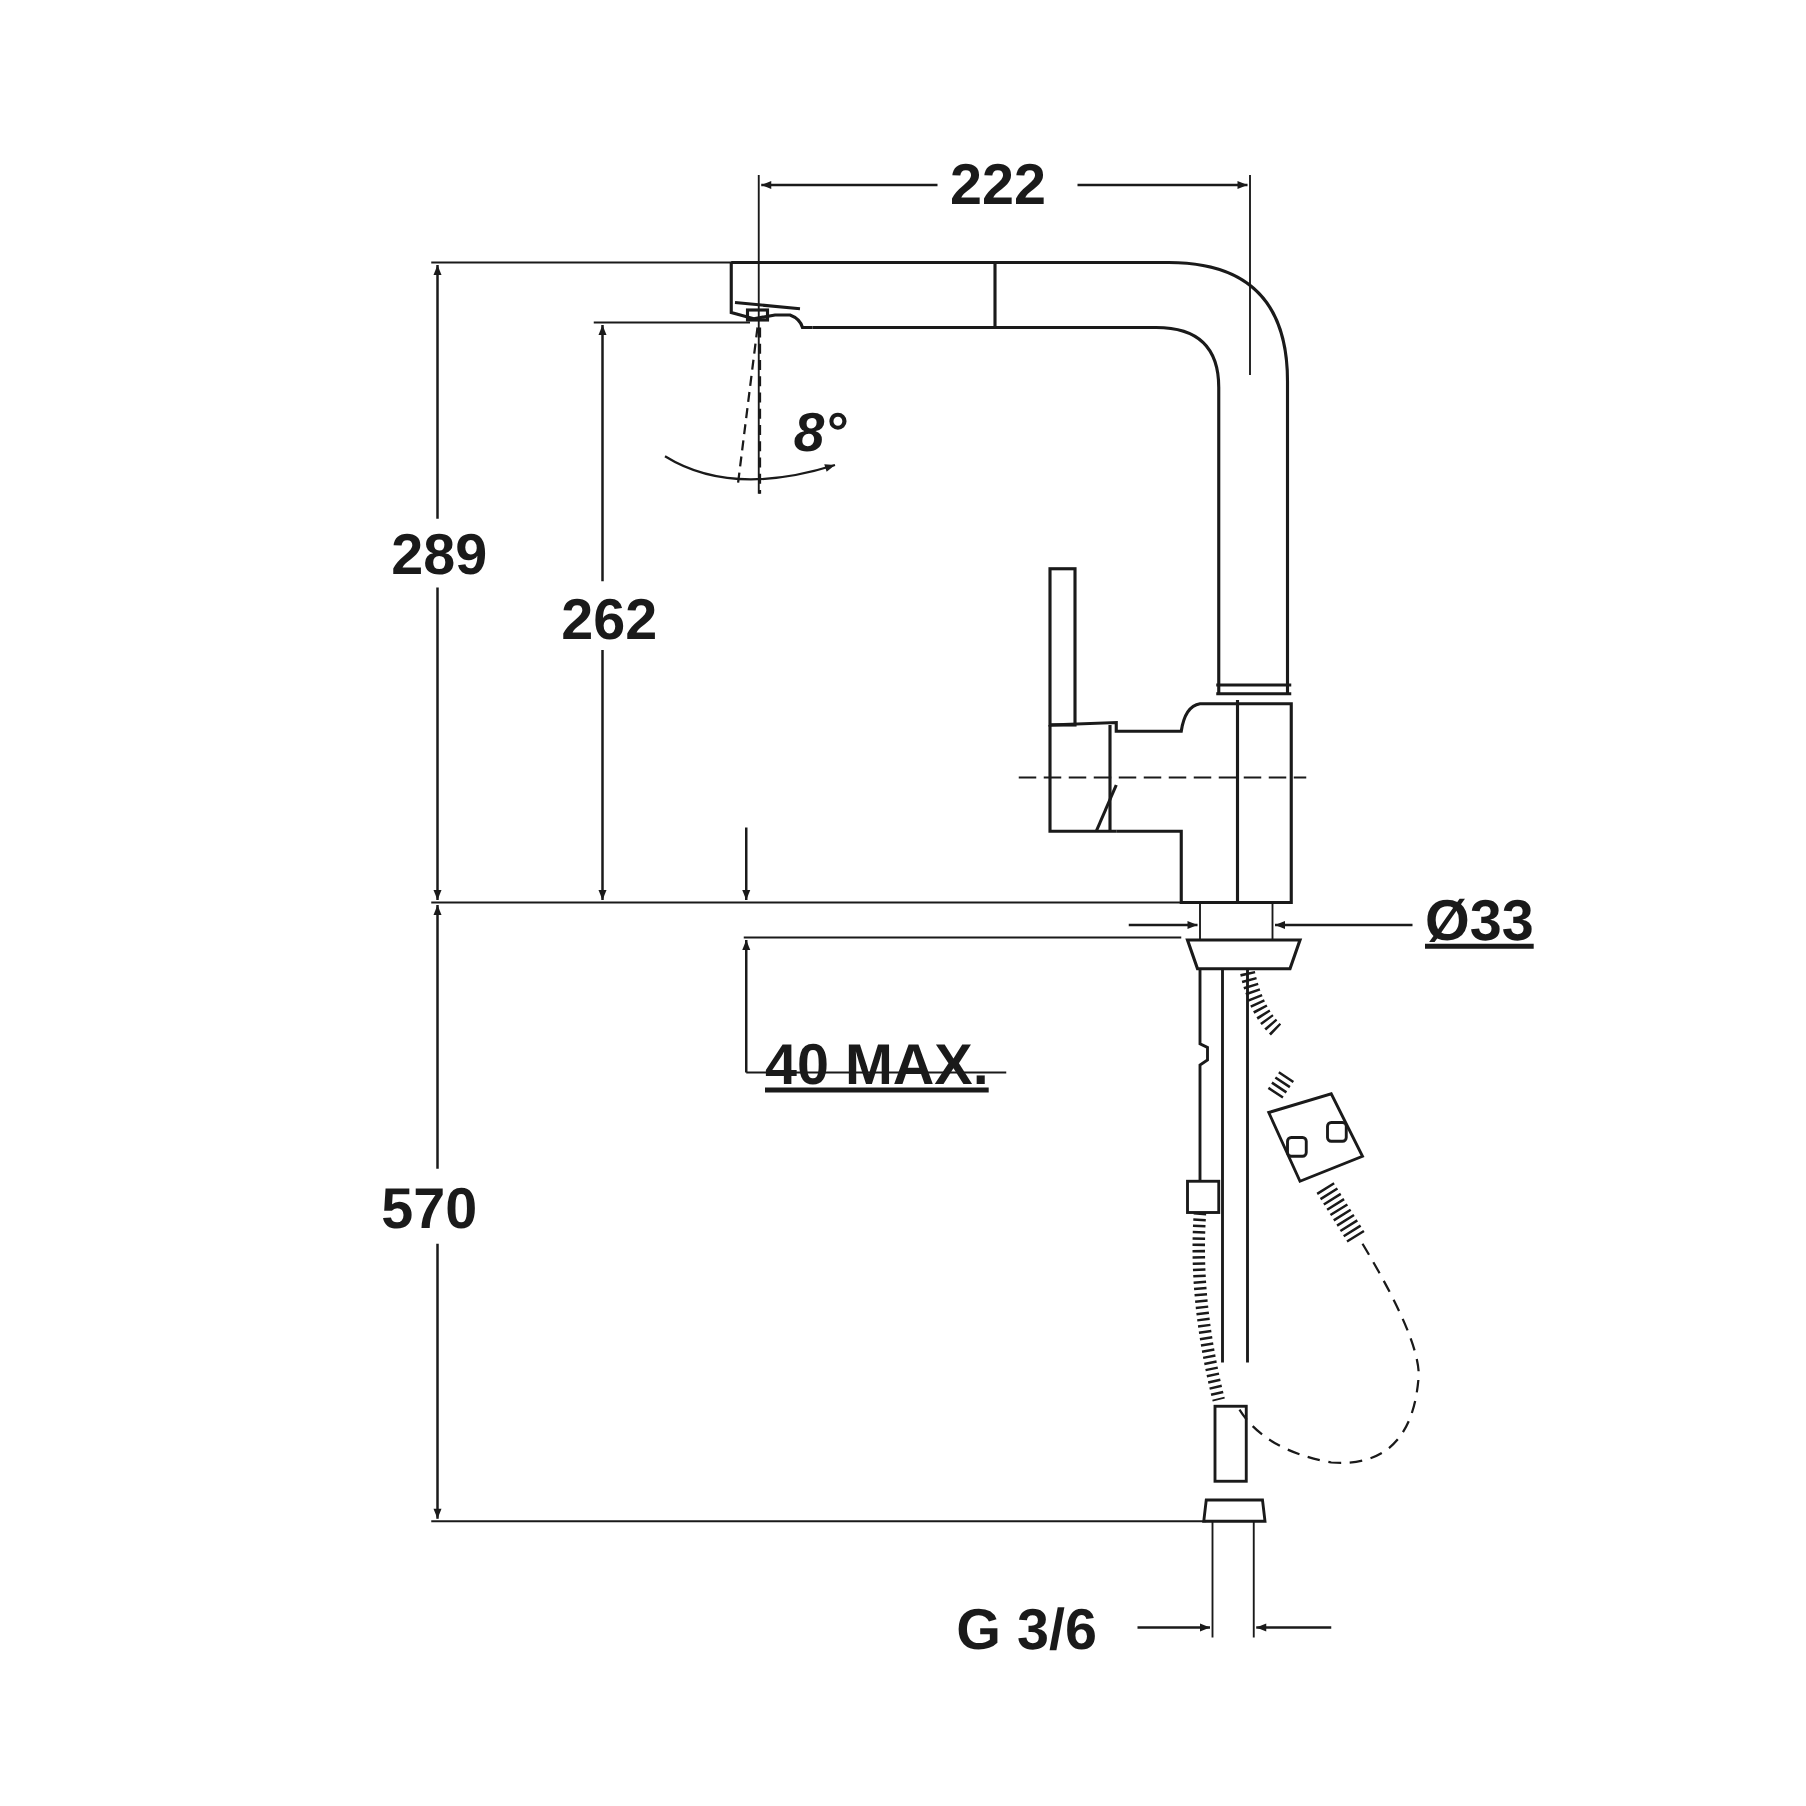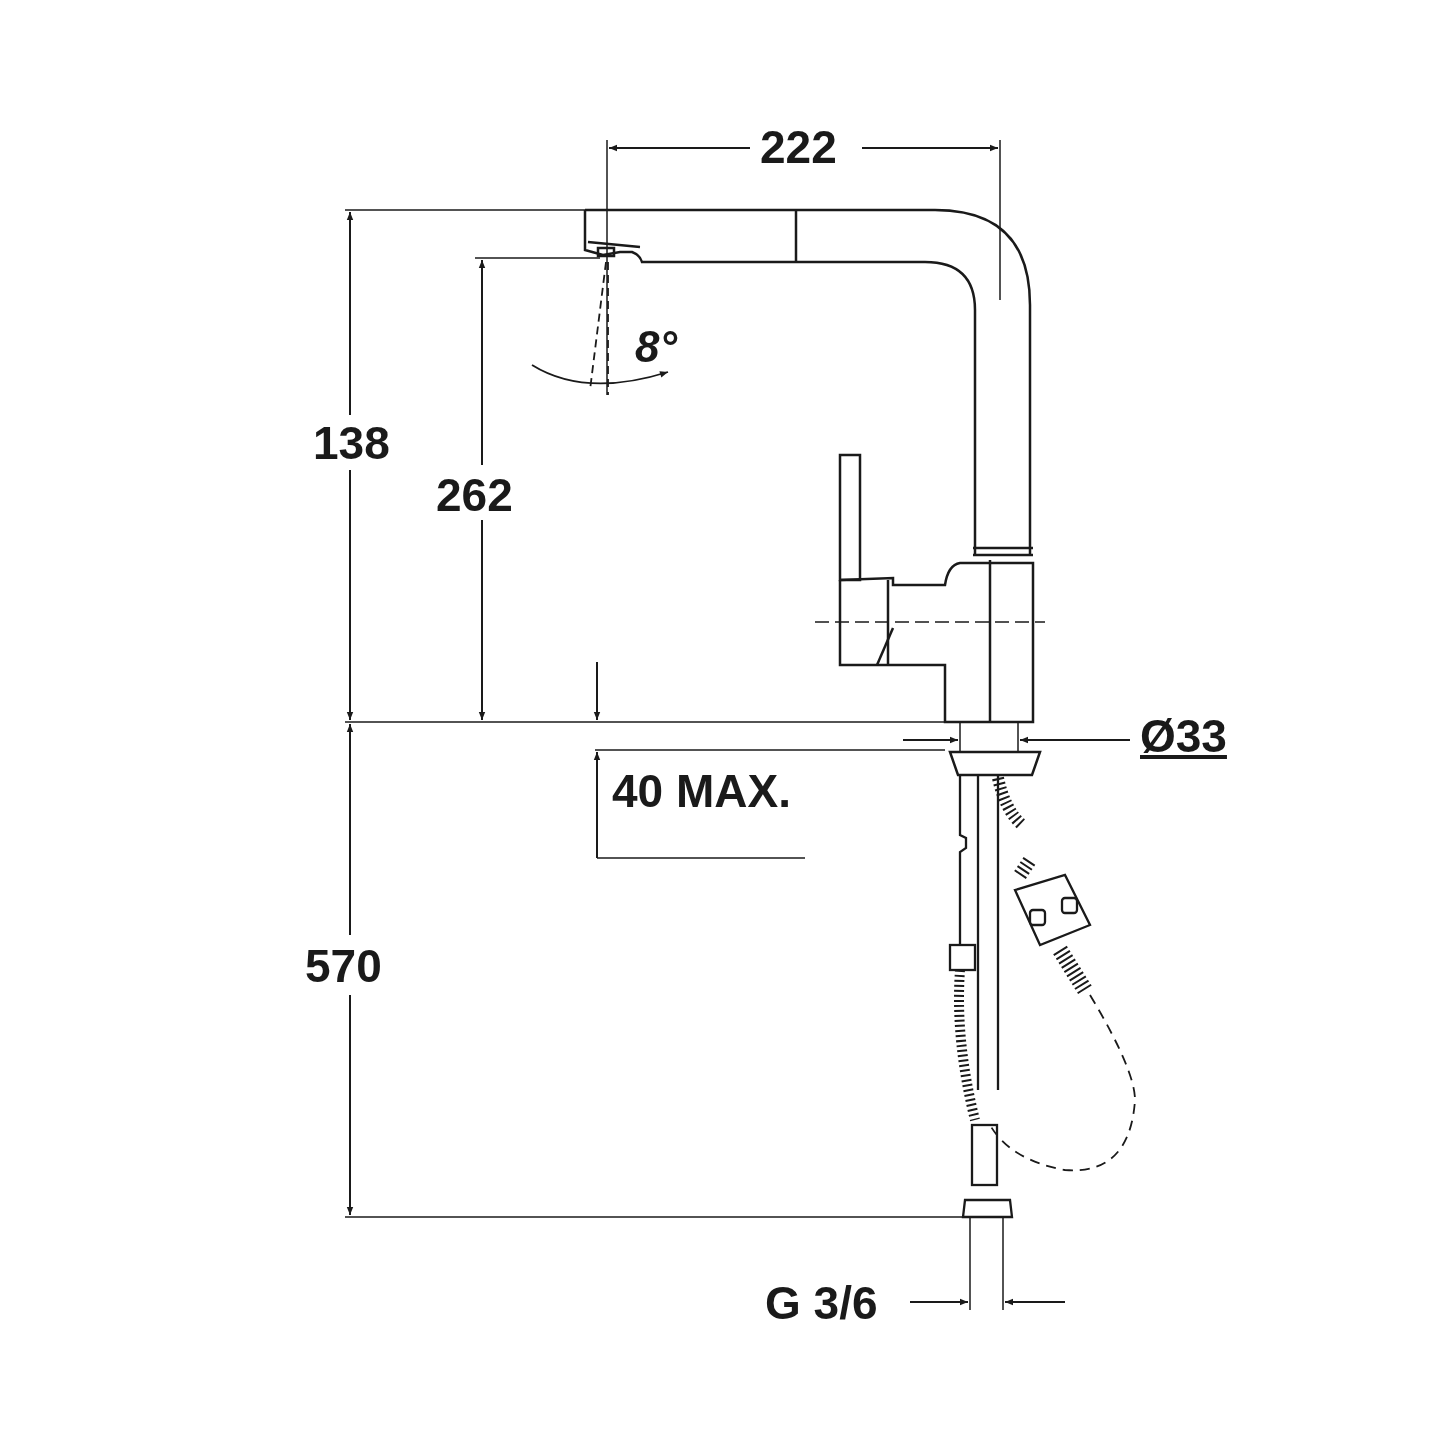--- a/index.html
+++ b/index.html
@@ -115,20 +115,20 @@
     <g>
       <line x1="970" y1="1217" x2="970" y2="1310" stroke-width="1.5"></line>
       <line x1="1003" y1="1217" x2="1003" y2="1310" stroke-width="1.5"></line>
       <line x1="910" y1="1302" x2="968" y2="1302" marker-end="url(#arr)"></line>
       <line x1="1065" y1="1302" x2="1005" y2="1302" marker-end="url(#arr)"></line>
     </g>
   </g>
 </svg>
 
   <div class="dim-label big" style="left:760px;top:124px;">222</div>
-  <div class="dim-label big" style="left:313px;top:420px;">138</div>
-  <div class="dim-label big" style="left:436px;top:472px;">262</div>
+  <div class="dim-label big" style="left:313px;top:420px;">289</div>
+  <div class="dim-label big" style="left:449px;top:472px;">262</div>
   <div class="dim-label angle" style="left:635px;top:325px;">8°</div>
   <div class="dim-label big" style="left:1140px;top:713px;text-decoration:underline;">Ø33</div>
-  <div class="dim-label big" style="left:612px;top:768px;">40 MAX.</div>
+  <div class="dim-label big" style="left:612px;top:828px;text-decoration:underline;">40 MAX.</div>
   <div class="dim-label big" style="left:305px;top:943px;">570</div>
   <div class="dim-label big" style="left:765px;top:1280px;">G 3/6</div>
 </div>
 
 </body></html>

